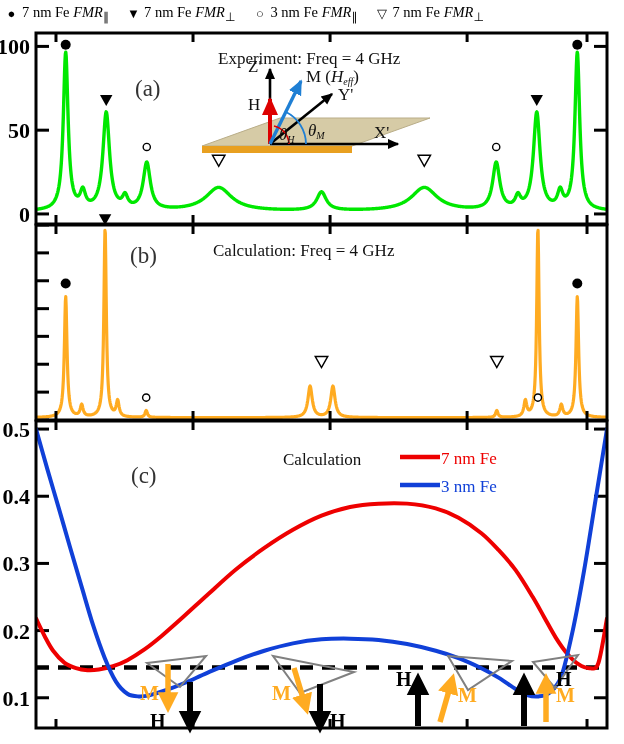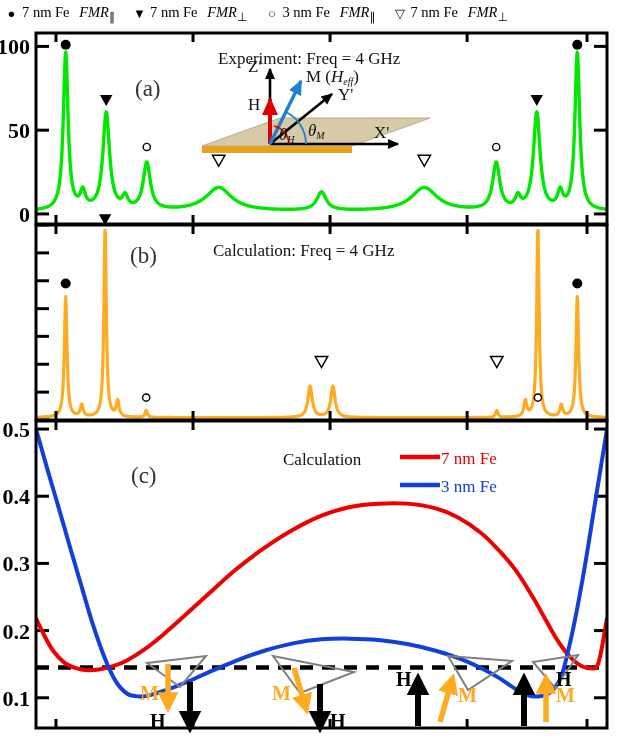--- a/index.html
+++ b/index.html
@@ -2,21 +2,21 @@
 <html><head>
 <meta charset="utf-8">
 <style>
   html,body{margin:0;padding:0;background:#fff;}
   body{width:624px;height:744px;font-family:"Liberation Serif",serif;overflow:hidden;}
   #root{position:relative;width:624px;height:744px;}
   .legend-top{position:absolute;left:0;top:0;width:624px;height:28px;display:flex;align-items:center;}
   .leg-item{display:flex;align-items:center;font-size:14.5px;color:#000;white-space:nowrap;}
   .leg-sym{display:inline-block;width:15px;text-align:center;font-size:13px;line-height:1;}
   .leg-txt{margin-left:3px;}
-  .it{font-style:italic;margin-left:6px;}
+  .it{font-style:italic;}
   svg{display:block;}
   .ylab{font-family:"Liberation Serif",serif;font-weight:bold;font-size:22px;fill:#000;}
   .panel-lab{font-family:"Liberation Serif",serif;font-size:23px;fill:#333;}
   .title-txt{font-family:"Liberation Serif",serif;font-size:17px;fill:#111;}
   .leg-c{font-family:"Liberation Serif",serif;font-size:17px;}
   .mh{font-family:"Liberation Serif",serif;font-size:20px;font-weight:bold;}
 </style>
 </head>
 <body>
 

